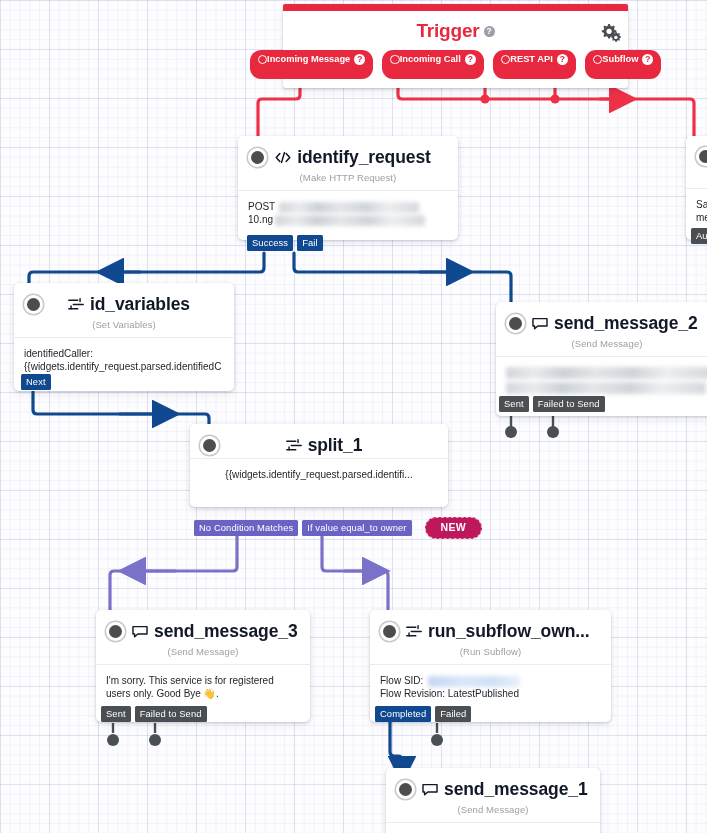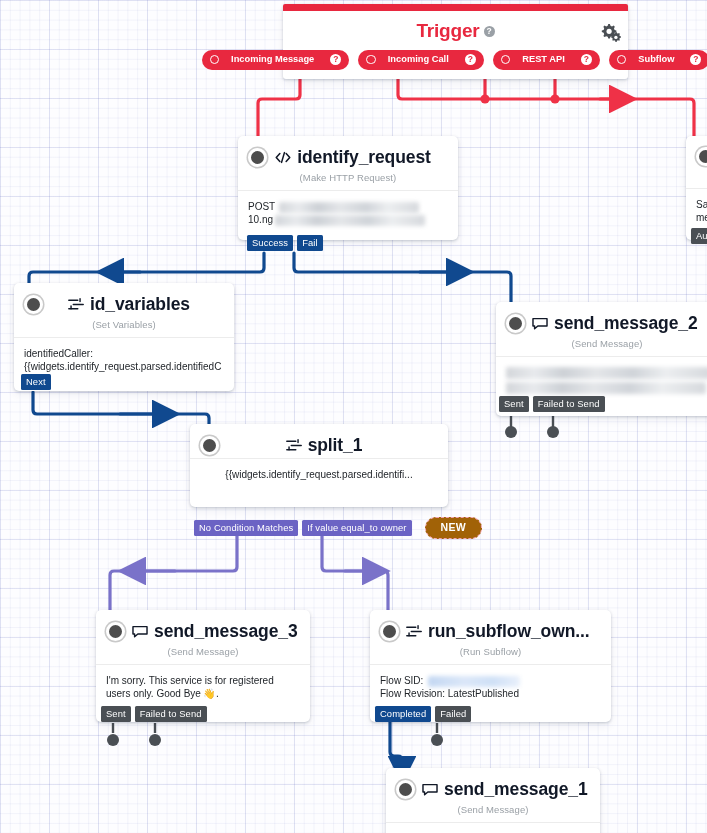--- a/index.html
+++ b/index.html
@@ -47,21 +47,21 @@
   
   .exits{position:absolute;display:flex;gap:4px;}
   .exit{
     font-size:9.4px;color:#fff;padding:3px 5px 4px 5px;border-radius:1.5px;
     white-space:nowrap;line-height:1;letter-spacing:.1px;
   }
   .exit.blue{background:#10498f;}
   .exit.gray{background:#4a4f54;}
   .exit.purple{background:#6b63c4;}
   .exit-new{
-    background:#a16207;color:#fff;font-size:10.5px;font-weight:700;
+    background:#be185d;color:#fff;font-size:10.5px;font-weight:700;
     border-radius:11px;padding:4px 15px 5px 15px;line-height:1;
     border:1.5px dashed #f3a4ae;letter-spacing:.3px;
   }
 
   
   #trigger{
     position:absolute;left:283px;top:4px;width:345px;
     background:#fff;border-radius:3px;
     box-shadow:0 1px 3px rgba(20,30,60,.22),0 4px 10px rgba(20,30,60,.06);
   }
@@ -73,22 +73,22 @@
   .qmark{
     display:inline-block;width:11px;height:11px;border-radius:50%;
     background:#9aa0a6;color:#fff;font-size:8.5px;line-height:11px;
     text-align:center;font-weight:700;vertical-align:middle;margin-left:4px;
   }
   .qmark.onred{background:#fff;color:#e8283f;}
   .gears{position:absolute;right:9px;top:11px;width:20px;height:18px;}
   #trigger .pillrow{display:flex;justify-content:center;gap:9px;padding:6px 0 9px 0;}
   .trig-pill{
     background:#e8283f;color:#fff;border-radius:11px;
-    font-size:9.3px;font-weight:600;padding:4px 8px 5px 8px;
-    display:flex;align-items:center;gap:12px;white-space:nowrap;line-height:1;
+    font-size:9.3px;font-weight:600;padding:4px 8px 14px 8px;
+    display:flex;align-items:center;gap:0;white-space:nowrap;line-height:1;
   }
   .pill-circle{
     width:7.5px;height:7.5px;border-radius:50%;
     border:1.4px solid #fff;flex:0 0 auto;
   }
 
   
   .ico{width:17px;height:15px;flex:0 0 auto;}
 </style>
 </head>

